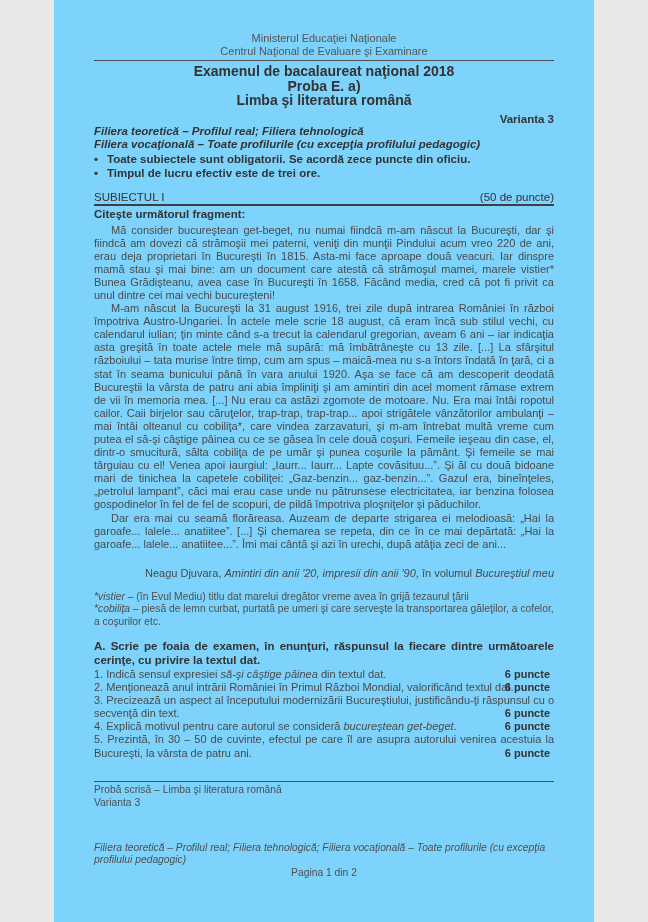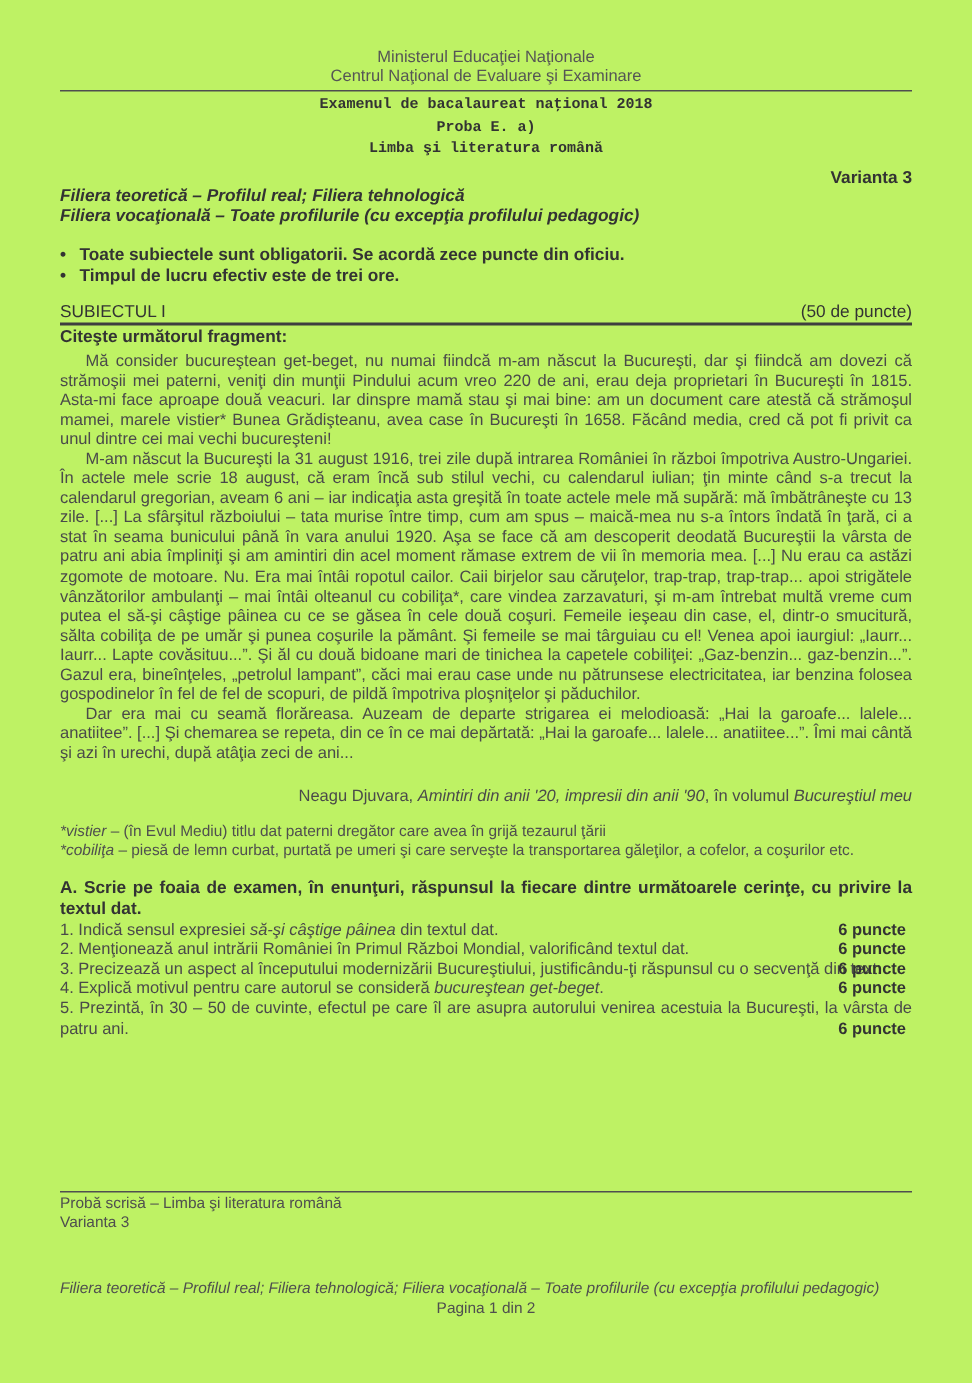--- a/index.html
+++ b/index.html
@@ -1,39 +1,39 @@
 <!DOCTYPE html>
 <html><head>
 <meta charset="utf-8">
 <style>
   html,body { margin:0; padding:0; background:#e8e8e8; }
   .page {
     position:relative;
-    width:648px; height:922px;
+    width:540px; height:922px;
     margin:0 auto;
-    background:#bef264;
+    background:#7dd3fc;
     font-family:"Liberation Sans", sans-serif;
     color:#4a4a4a;
     overflow:hidden;
   }
   .content { position:absolute; left:40px; right:40px; top:32px; }
 
   .center { text-align:center; }
   .right  { text-align:right; }
 
   .ministry { font-size:11px; line-height:13px; color:#555; }
   .head-rule { border:none; border-top:1px solid #4f4f4f; margin:2px 0 3px 0; }
 
-  .exam-title { font-size:10px; line-height:14.5px; font-weight:bold; color:#333;font-family:Liberation Mono, monospace; }
+  .exam-title { font-size:14px; line-height:14.5px; font-weight:bold; color:#333; }
 
   .variant-row { margin-top:5px; font-size:11.5px; font-weight:bold; color:#333; }
 
   .filiera { font-size:11.5px; line-height:13.5px; font-weight:bold; font-style:italic; color:#333; }
 
-  .notices { margin-top:11px; }
+  .notices { }
   .bullet-line { font-size:11.5px; line-height:14px; font-weight:bold; color:#333; }
   .bullet-glyph { display:inline-block; width:13px; }
 
   .subject-row {
     margin-top:11px;
     display:flex; justify-content:space-between; align-items:flex-end;
     border-bottom:2px solid #3f3f3f;
     font-size:11.5px; font-weight:normal; color:#333;
     padding-bottom:1px;
   }
@@ -105,21 +105,21 @@
 
     <div class="fragment">
       <p>Mă consider bucureştean get-beget, nu numai fiindcă m-am născut la Bucureşti, dar şi fiindcă am dovezi că strămoşii mei paterni, veniţi din munţii Pindului acum vreo 220 de ani, erau deja proprietari în Bucureşti în 1815. Asta-mi face aproape două veacuri. Iar dinspre mamă stau şi mai bine: am un document care atestă că strămoşul mamei, marele vistier* Bunea Grădişteanu, avea case în Bucureşti în 1658. Făcând media, cred că pot fi privit ca unul dintre cei mai vechi bucureşteni!</p>
       <p>M-am născut la Bucureşti la 31 august 1916, trei zile după intrarea României în război împotriva Austro-Ungariei. În actele mele scrie 18 august, că eram încă sub stilul vechi, cu calendarul iulian; ţin minte când s-a trecut la calendarul gregorian, aveam 6 ani – iar indicaţia asta greşită în toate actele mele mă supără: mă îmbătrâneşte cu 13 zile. [...] La sfârşitul războiului – tata murise între timp, cum am spus – maică-mea nu s-a întors îndată în ţară, ci a stat în seama bunicului până în vara anului 1920. Aşa se face că am descoperit deodată Bucureştii la vârsta de patru ani abia împliniţi şi am amintiri din acel moment rămase extrem de vii în memoria mea. [...] Nu erau ca astăzi zgomote de motoare. Nu. Era mai întâi ropotul cailor. Caii birjelor sau căruţelor, trap-trap, trap-trap... apoi strigătele vânzătorilor ambulanţi – mai întâi olteanul cu cobiliţa*, care vindea zarzavaturi, şi m-am întrebat multă vreme cum putea el să-şi câştige pâinea cu ce se găsea în cele două coşuri. Femeile ieşeau din case, el, dintr-o smucitură, sălta cobiliţa de pe umăr şi punea coşurile la pământ. Şi femeile se mai târguiau cu el! Venea apoi iaurgiul: „Iaurr... Iaurr... Lapte covăsituu...”. Şi ăl cu două bidoane mari de tinichea la capetele cobiliţei: „Gaz-benzin... gaz-benzin...”. Gazul era, bineînţeles, „petrolul lampant”, căci mai erau case unde nu pătrunsese electricitatea, iar benzina folosea gospodinelor în fel de fel de scopuri, de pildă împotriva ploşniţelor şi păduchilor.</p>
       <p>Dar era mai cu seamă florăreasa. Auzeam de departe strigarea ei melodioasă: „Hai la garoafe... lalele... anatiitee”. [...] Şi chemarea se repeta, din ce în ce mai depărtată: „Hai la garoafe... lalele... anatiitee...”. Îmi mai cântă şi azi în urechi, după atâţia zeci de ani...</p>
     </div>
 
     <div class="attribution"><span>Neagu Djuvara, </span><i>Amintiri din anii '20, impresii din anii '90</i><span>, în volumul </span><i>Bucureştiul meu</i></div>
 
     <div class="footnotes">
-      <div class="footnote"><i>*vistier</i><span> – (în Evul Mediu) titlu dat paterni dregător care avea în grijă tezaurul ţării</span></div>
+      <div class="footnote"><i>*vistier</i><span> – (în Evul Mediu) titlu dat marelui dregător vreme avea în grijă tezaurul ţării</span></div>
       <div class="footnote"><i>*cobiliţa</i><span> – piesă de lemn curbat, purtată pe umeri şi care serveşte la transportarea găleţilor, a cofelor, a coşurilor etc.</span></div>
     </div>
 
     <div class="section-a">
       <div class="section-heading">A. Scrie pe foaia de examen, în enunţuri, răspunsul la fiecare dintre următoarele cerinţe, cu privire la textul dat.</div>
 
       <div class="question"><span>1.</span><span> Indică sensul expresiei </span><i>să-şi câştige pâinea</i><span> din textul dat.</span><span class="q-points">6 puncte</span></div>
 
       <div class="question"><span>2.</span><span> Menţionează anul intrării României în Primul Război Mondial, valorificând textul dat.</span><i></i><span></span><span class="q-points">6 puncte</span></div>
 

